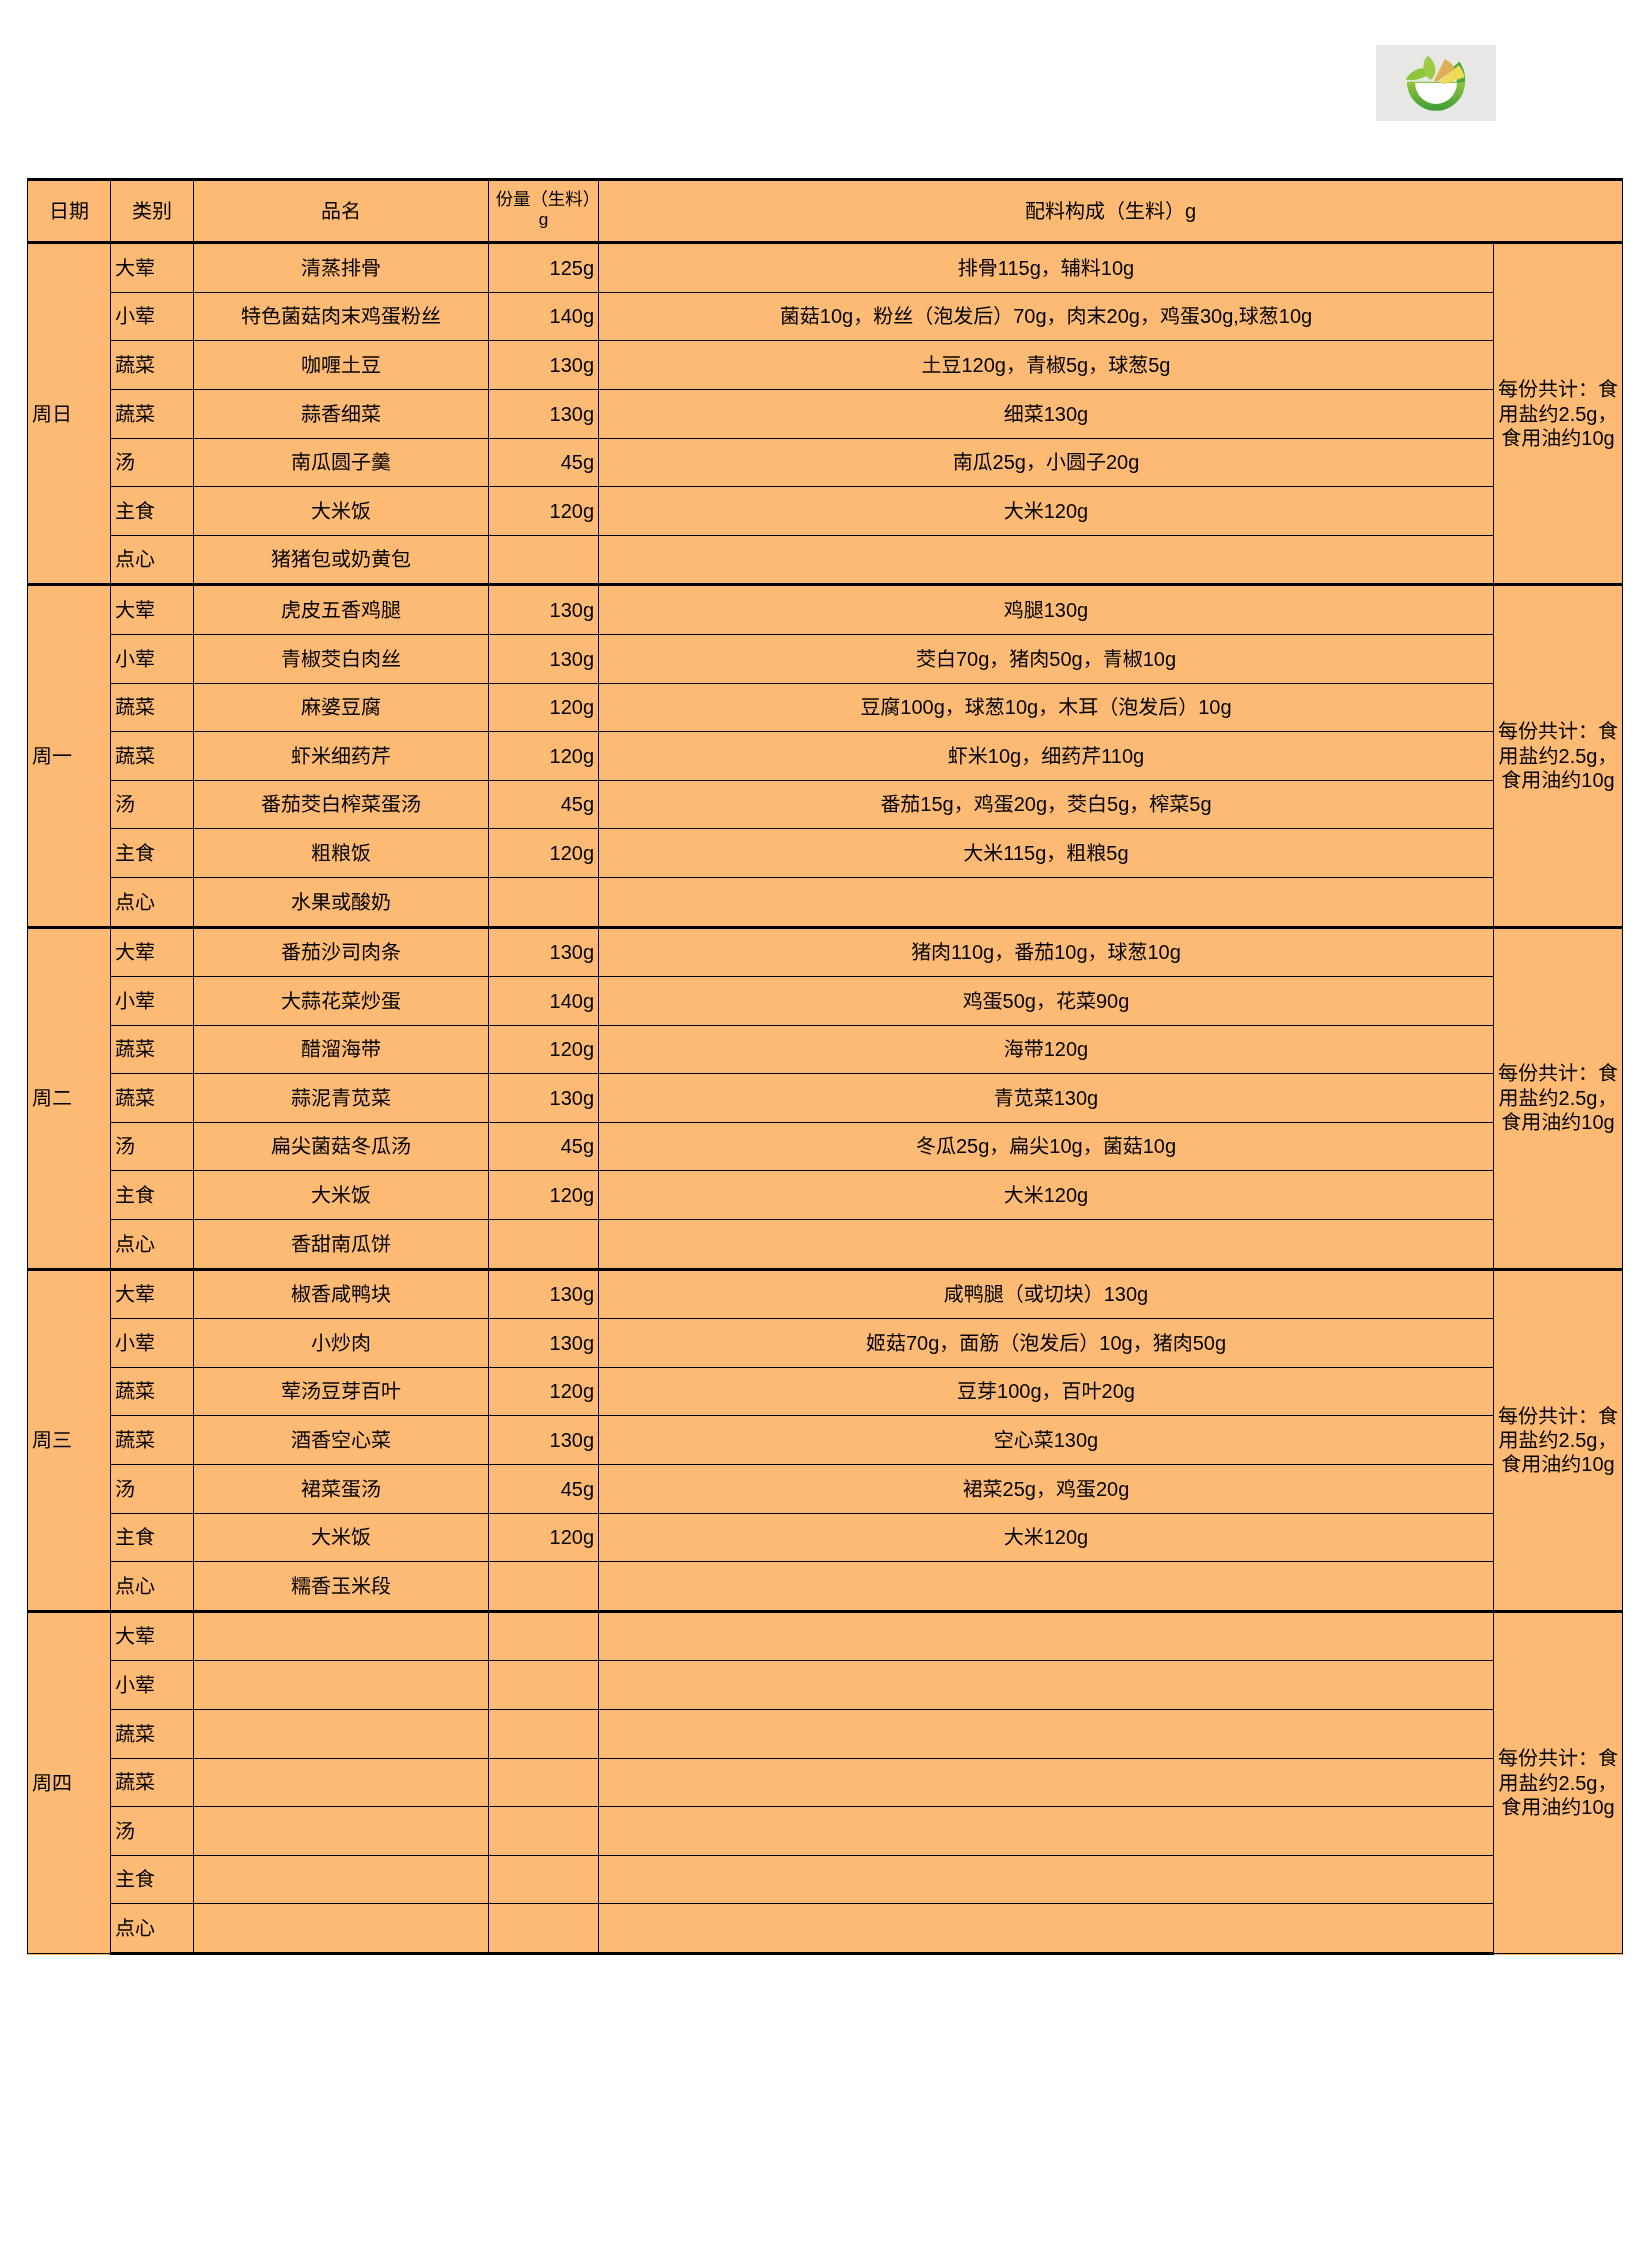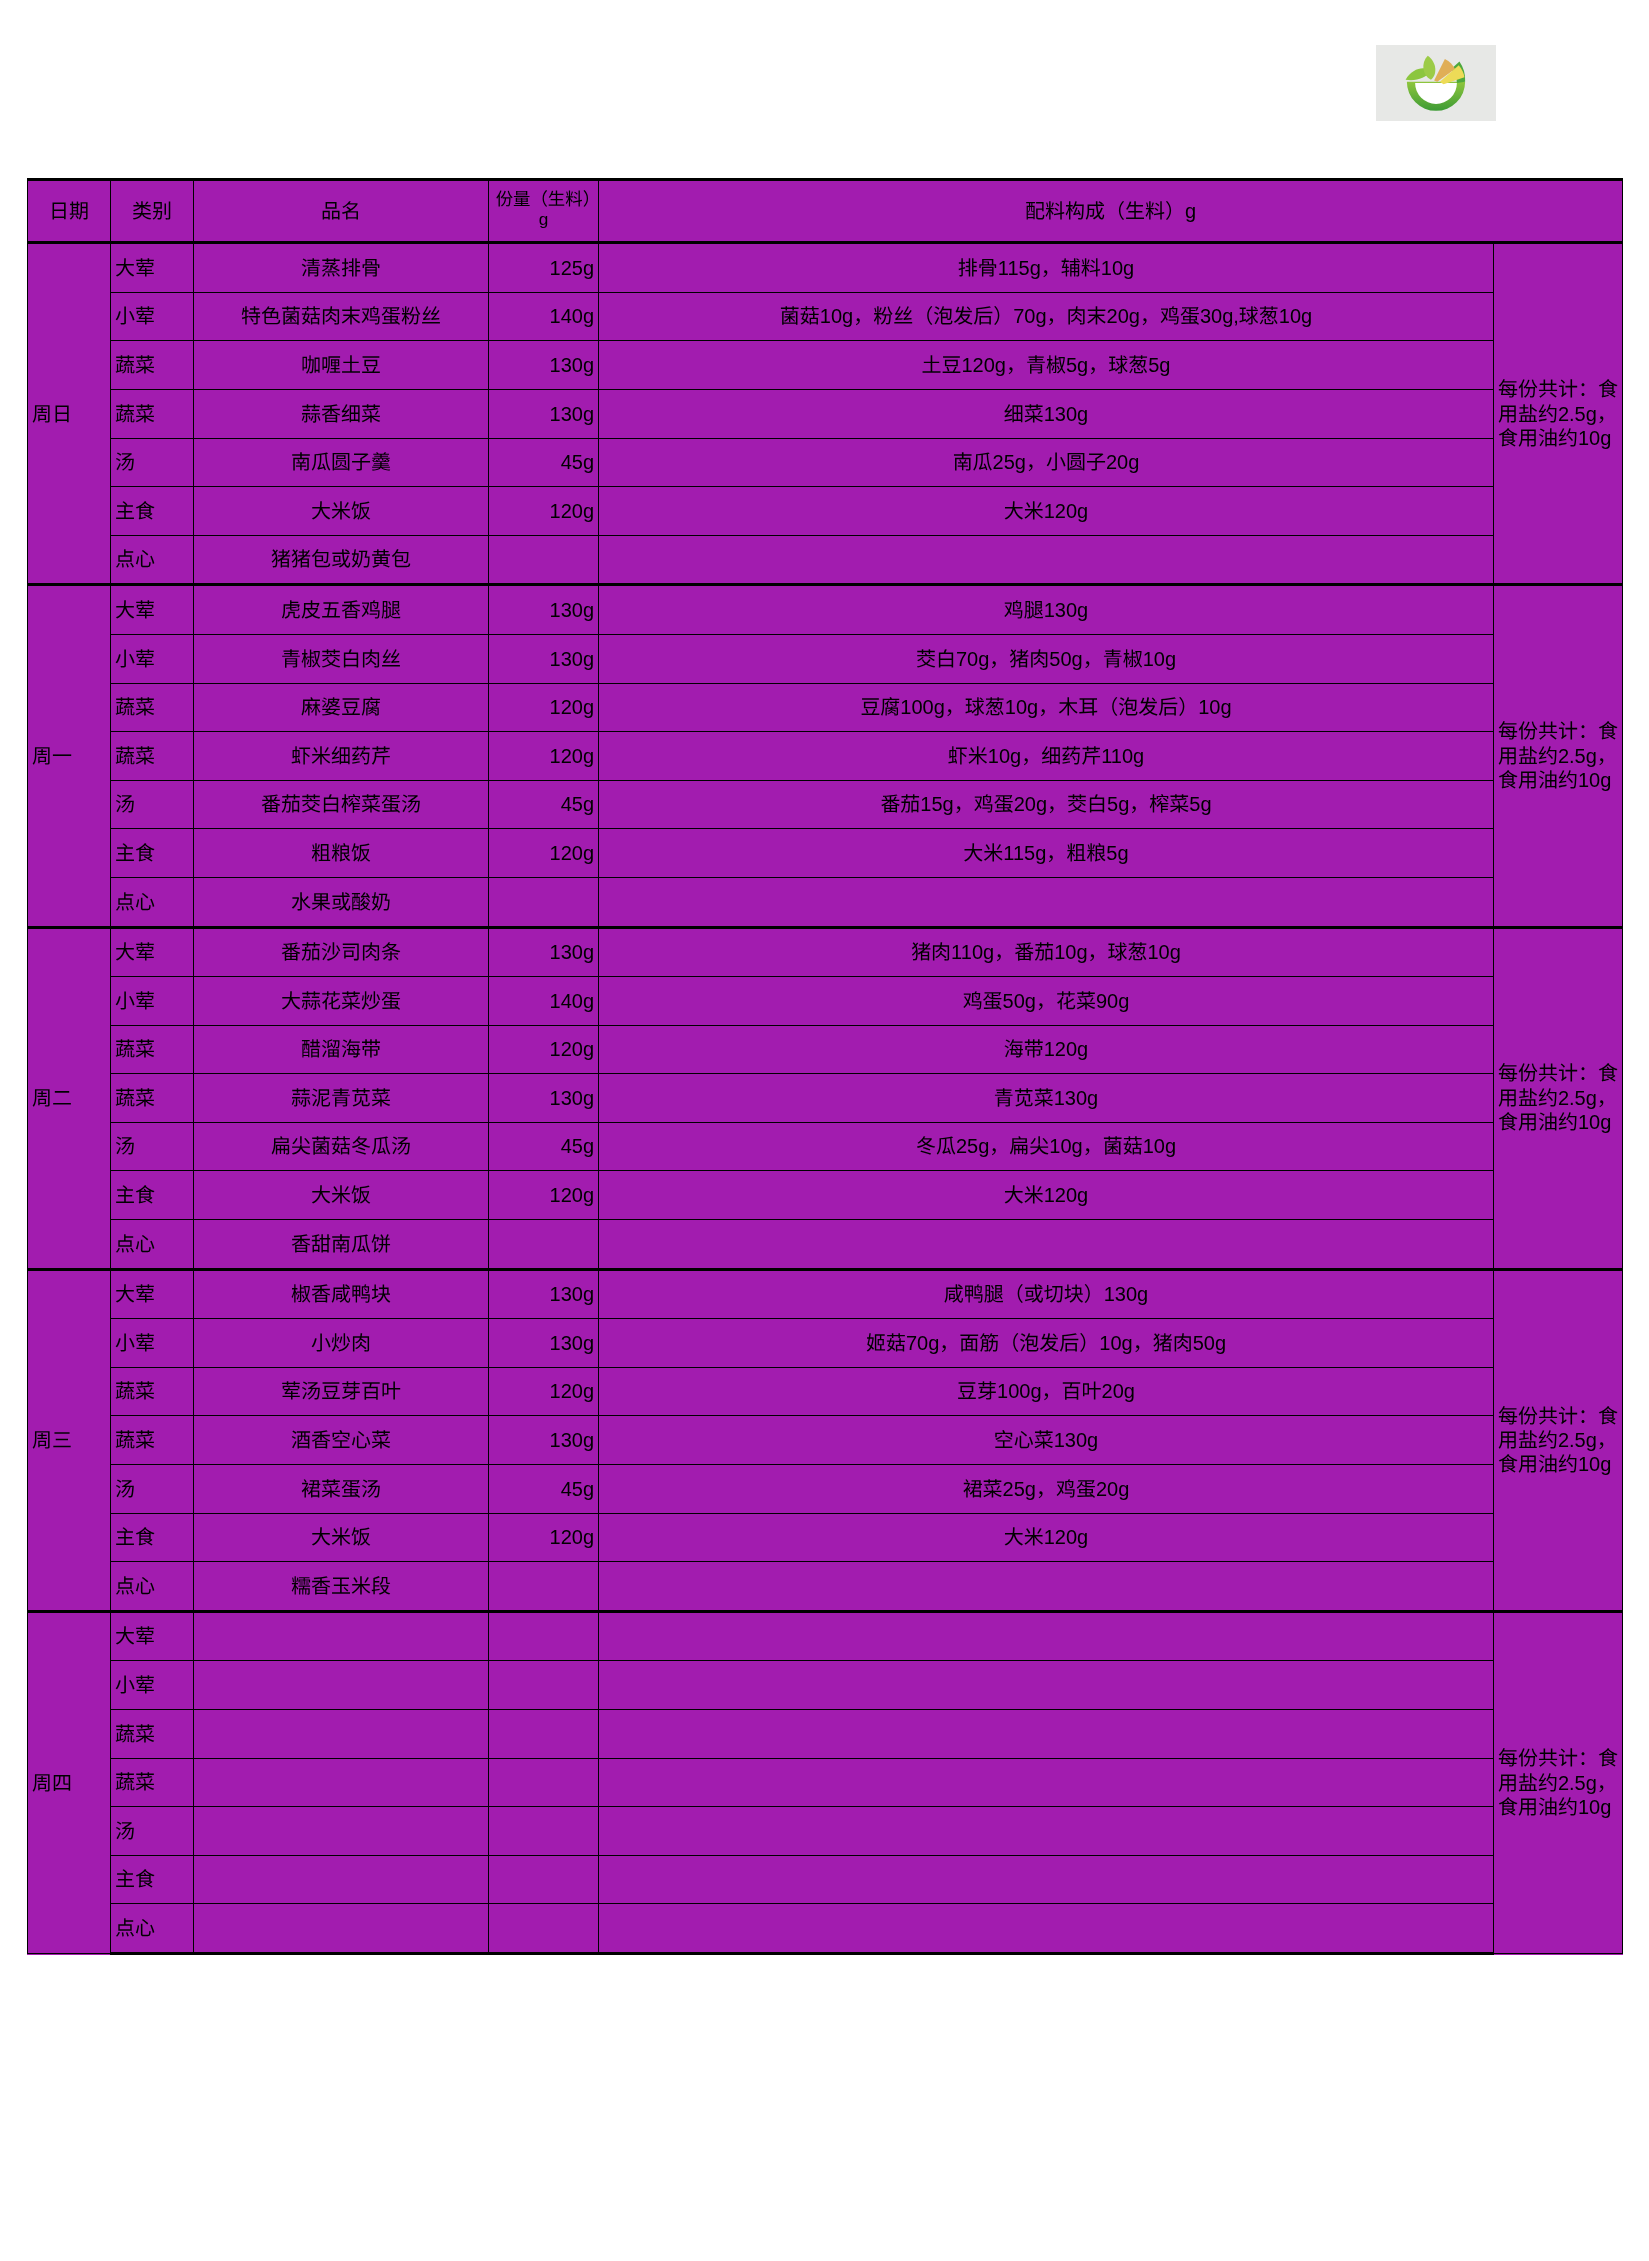--- a/index.html
+++ b/index.html
@@ -48,21 +48,21 @@
   .table-wrap {
     position: absolute;
     left: 27px;
     top: 178px;
     width: 1594px;
   }
   table.menu {
     border-collapse: collapse;
     table-layout: fixed;
     width: 1594px;
-    background: #a21caf;
+    background: #fdba74;
   }
   table.menu td, table.menu th {
     border: 1.3px solid #000;
     padding: 1.3px 3.9px;
     font-size: 20px;
     font-weight: normal;
     color: #000;
     vertical-align: middle;
     line-height: 1.22;
   }
@@ -96,21 +96,21 @@
     text-align: left;
     font-size: 22px;
     vertical-align: middle;
     border-left: 3.2px solid #000;
   }
   td.cat-cell  { text-align: left; height: 45px; }
   td.name-cell { text-align: center; }
   td.qty-cell  { text-align: right; }
   td.ing-cell  { text-align: center; padding-left: 6.4px; }
   td.note-cell {
-    text-align: left;
+    text-align: center;
     font-size: 18.7px;
     line-height: 1.42;
     border-right: 3.2px solid #000;
     padding: 0 2.6px;
     word-break: break-all;
   }
   tr.last-of-table td { border-bottom: 3.2px solid #000; }
 </style>
 </head>
 <body>

